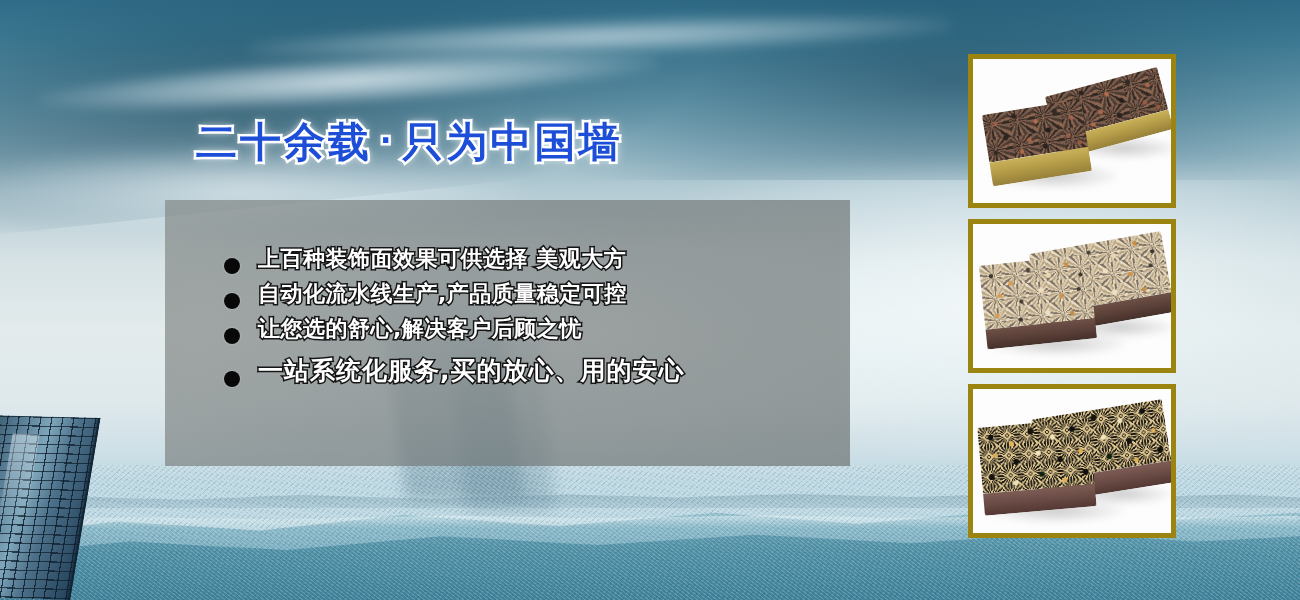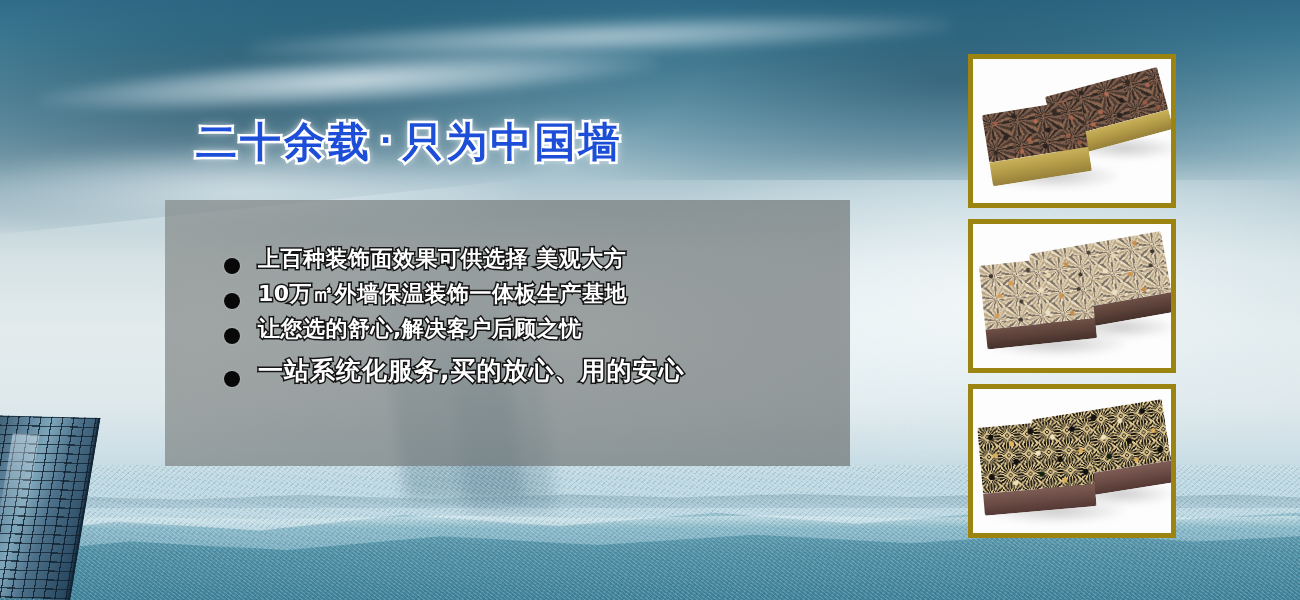--- a/index.html
+++ b/index.html
@@ -401,25 +401,25 @@
 
   <div class="panel"></div>
 
   <div class="bullet-list">
 
     <div class="bullet-row">
       <span class="bullet-dot"></span>
       <span class="bullet-text">上百种装饰面效果可供选择  美观大方</span>
     </div>
 
-
     <div class="bullet-row">
       <span class="bullet-dot"></span>
-      <span class="bullet-text">10万㎡外墙保温装饰一体板生产基地</span>
-    </div>
+      <span class="bullet-text">自动化流水线生产,产品质量稳定可控</span>
+    </div>
+
 
     <div class="bullet-row">
       <span class="bullet-dot"></span>
       <span class="bullet-text">让您选的舒心,解决客户后顾之忧</span>
     </div>
 
     <div class="bullet-row emphasis">
       <span class="bullet-dot"></span>
       <span class="bullet-text">一站系统化服务,买的放心、用的安心</span>
     </div>

